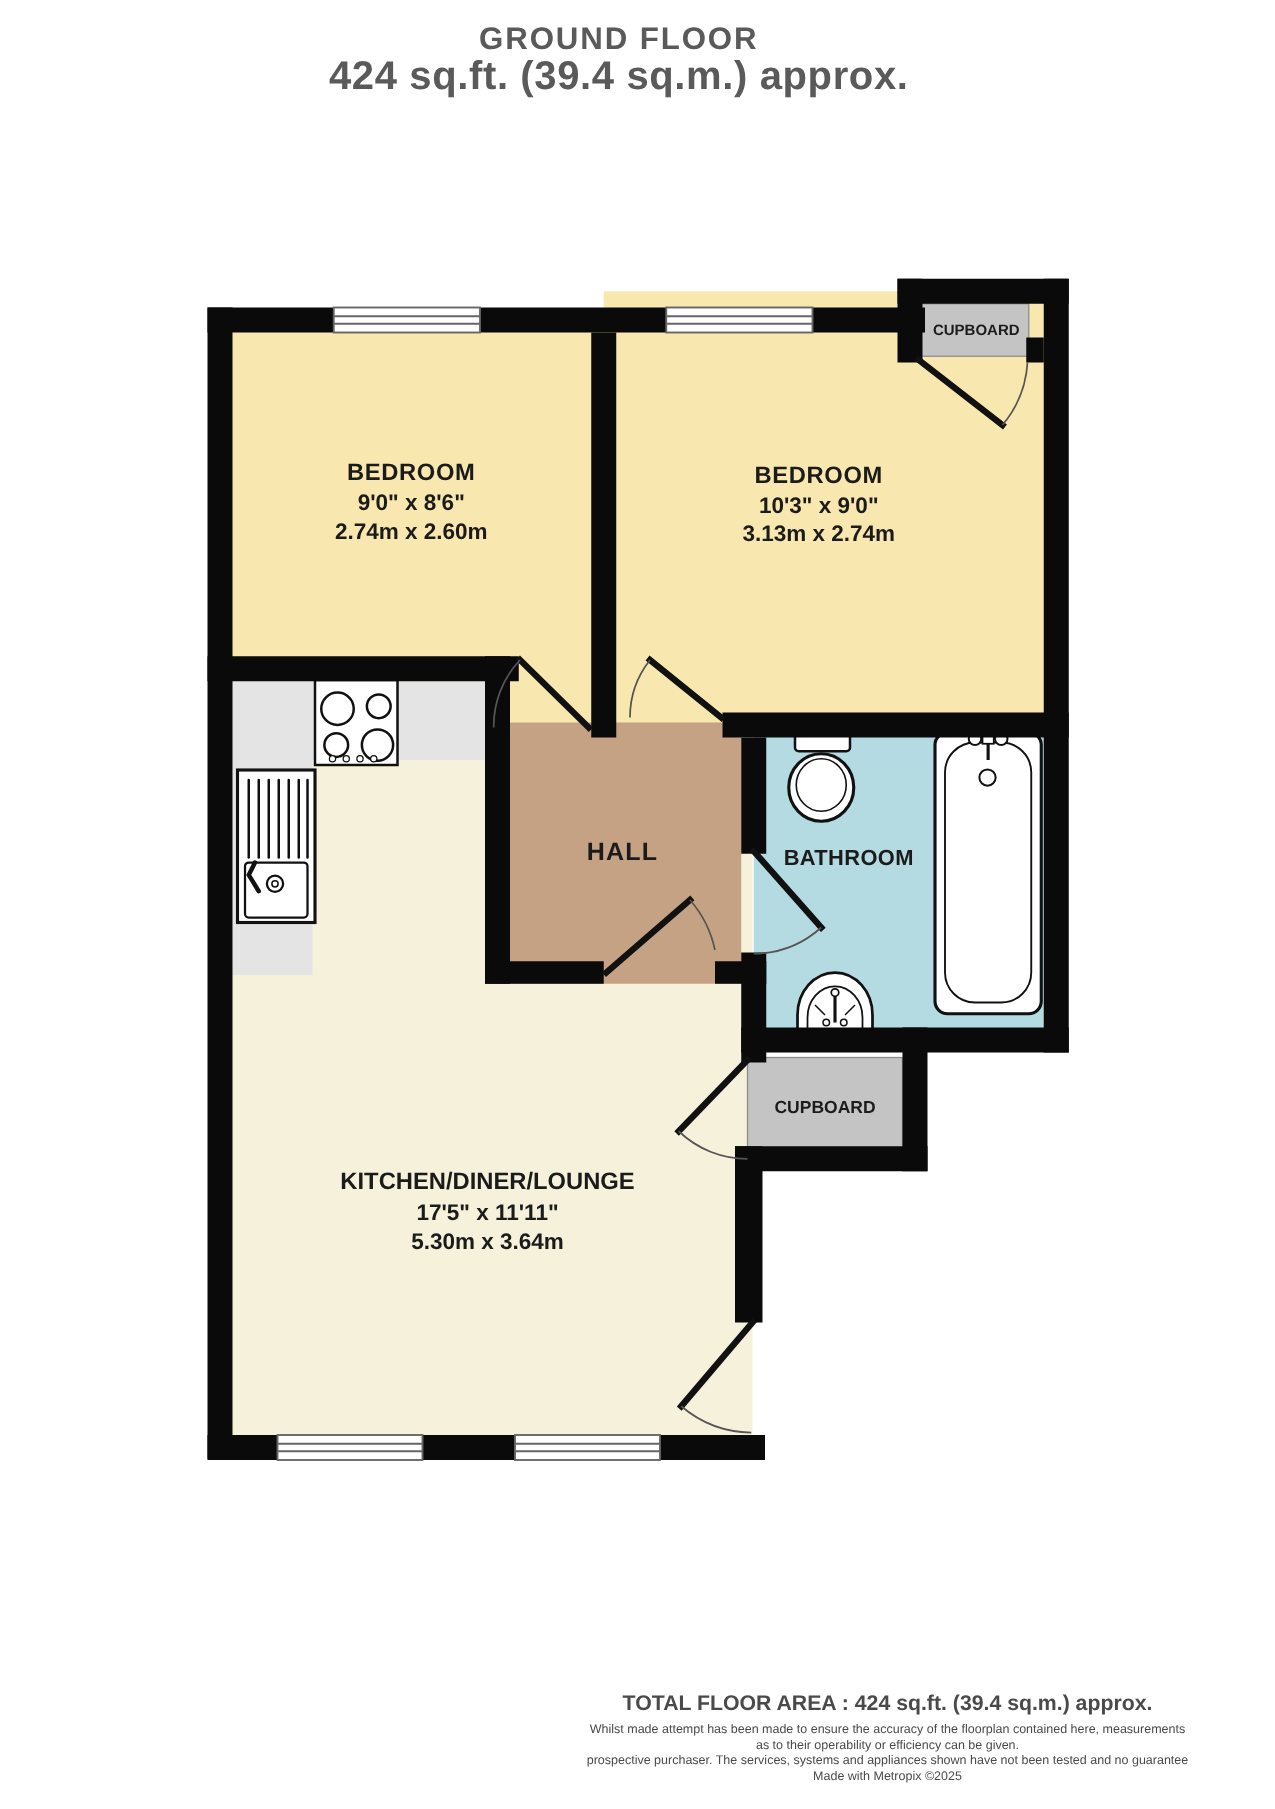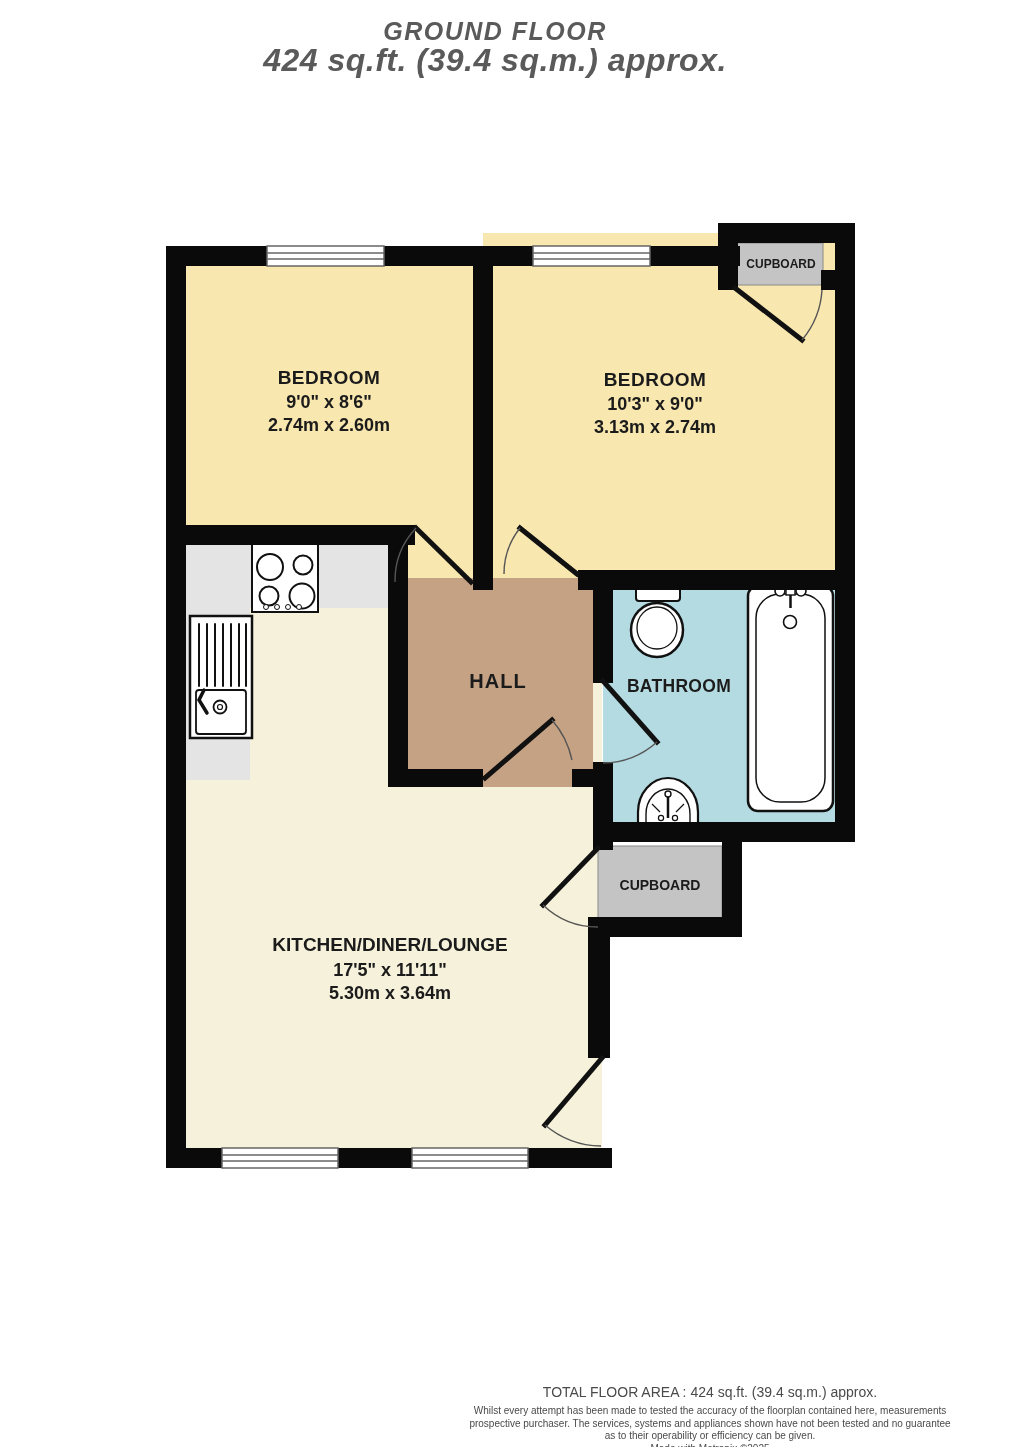--- a/index.html
+++ b/index.html
@@ -1,24 +1,24 @@
 <!DOCTYPE html>
 <html><head>
 <meta charset="utf-8">
 <style>
   html,body{margin:0;padding:0;background:#ffffff;}
   .page{position:relative;width:1020px;height:1447px;background:#ffffff;overflow:hidden;
         font-family:"Liberation Sans",sans-serif;}
   .header{position:absolute;top:16px;left:0;width:990px;text-align:center;
-          color:#5a5a5a;font-weight:bold;font-style:italic;}
+          color:#5a5a5a;font-weight:bold;}
   .header .title{font-size:25px;letter-spacing:1.5px;line-height:30px;}
   .header .subtitle{font-size:32px;letter-spacing:0.5px;line-height:29px;}
   .plan-svg{position:absolute;left:0;top:0;}
   .footer{position:absolute;top:1353px;left:440px;width:540px;text-align:center;color:#4a4a4a;}
-  .footer .total{font-size:14px;font-weight:normal;margin-bottom:5px;margin-top:31px;}
+  .footer .total{font-size:17px;font-weight:bold;margin-bottom:5px;}
   .footer .disc{font-size:10px;line-height:12.6px;}
   .room-label{font-weight:bold;fill:#1b1b1b;text-anchor:middle;}
   .wall{fill:#0a0a0a;}
   .door-leaf{stroke:#111;stroke-width:5;stroke-linecap:square;}
   .door-arc{stroke:#555;stroke-width:1.4;fill:none;}
   .fix{stroke:#111;fill:#ffffff;}
   .winline{stroke:#666;stroke-width:1.5;}
 </style>
 </head>
 <body>
@@ -197,20 +197,20 @@
       <text class="room-label" x="390" y="999" font-size="18">5.30m x 3.64m</text>
 
       <text class="room-label" x="781" y="268" font-size="12">CUPBOARD</text>
       <text class="room-label" x="660" y="890" font-size="14">CUPBOARD</text>
     </g>
   </svg>
 
   <div class="footer">
     <div class="total">TOTAL FLOOR AREA : 424 sq.ft. (39.4 sq.m.) approx.</div>
     <div class="disc">
-      <div>Whilst every attempt has been made to tested the accuracy of the floorplan contained here, measurements</div>
+      <div>Whilst made attempt has been made to ensure the accuracy of the floorplan contained here, measurements</div>
+      <div>as to their operability or efficiency can be given.</div>
       <div>prospective purchaser. The services, systems and appliances shown have not been tested and no guarantee</div>
-      <div>as to their operability or efficiency can be given.</div>
       <div>Made with Metropix ©2025</div>
     </div>
   </div>
 
 </div>
 
 </body></html>

